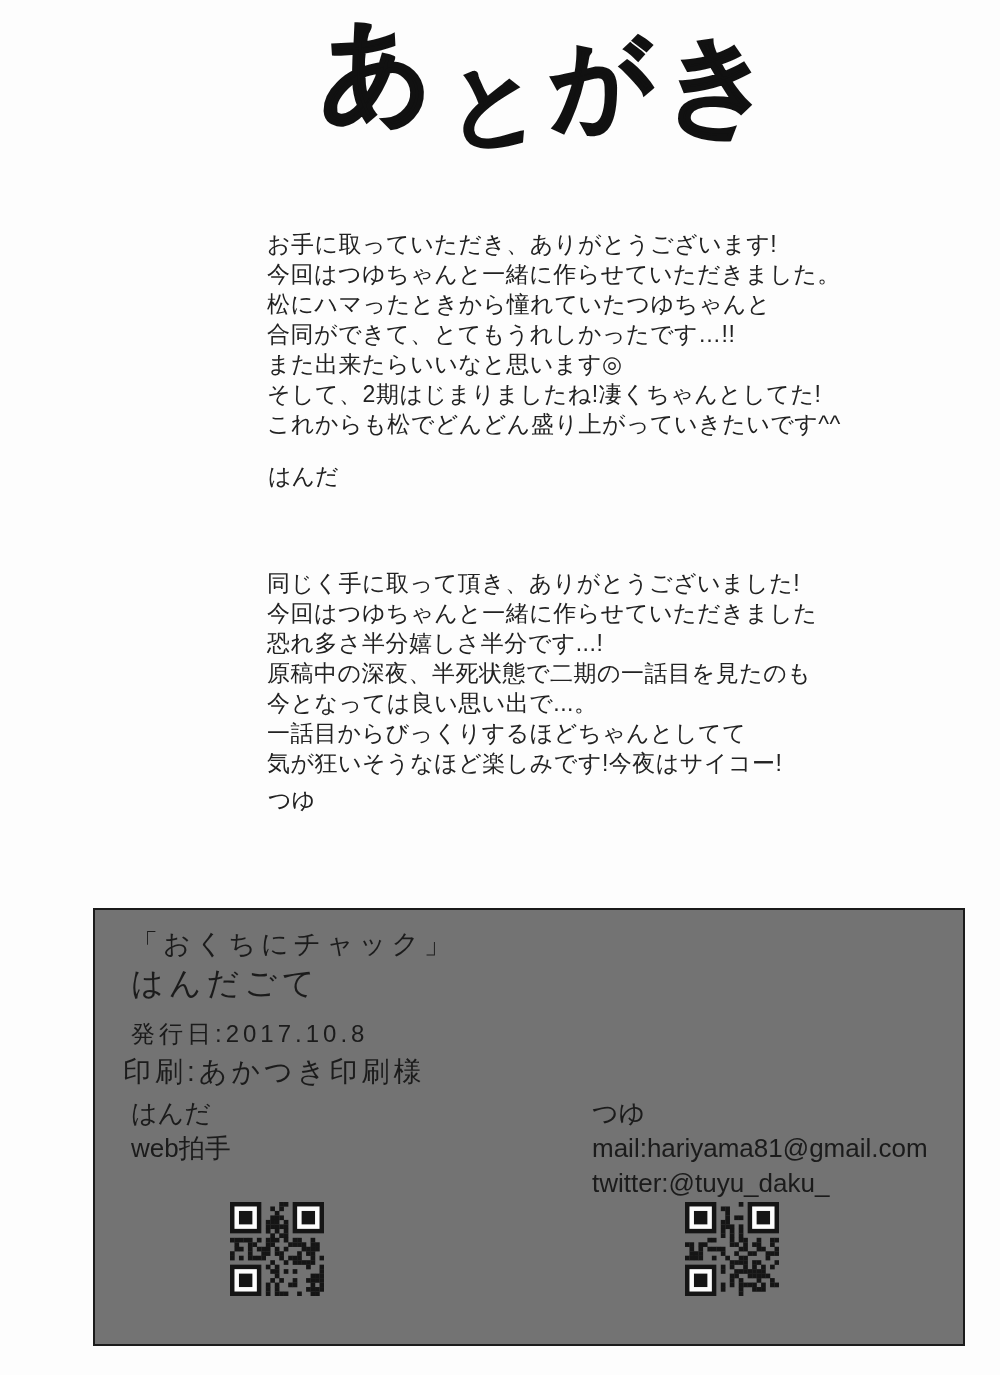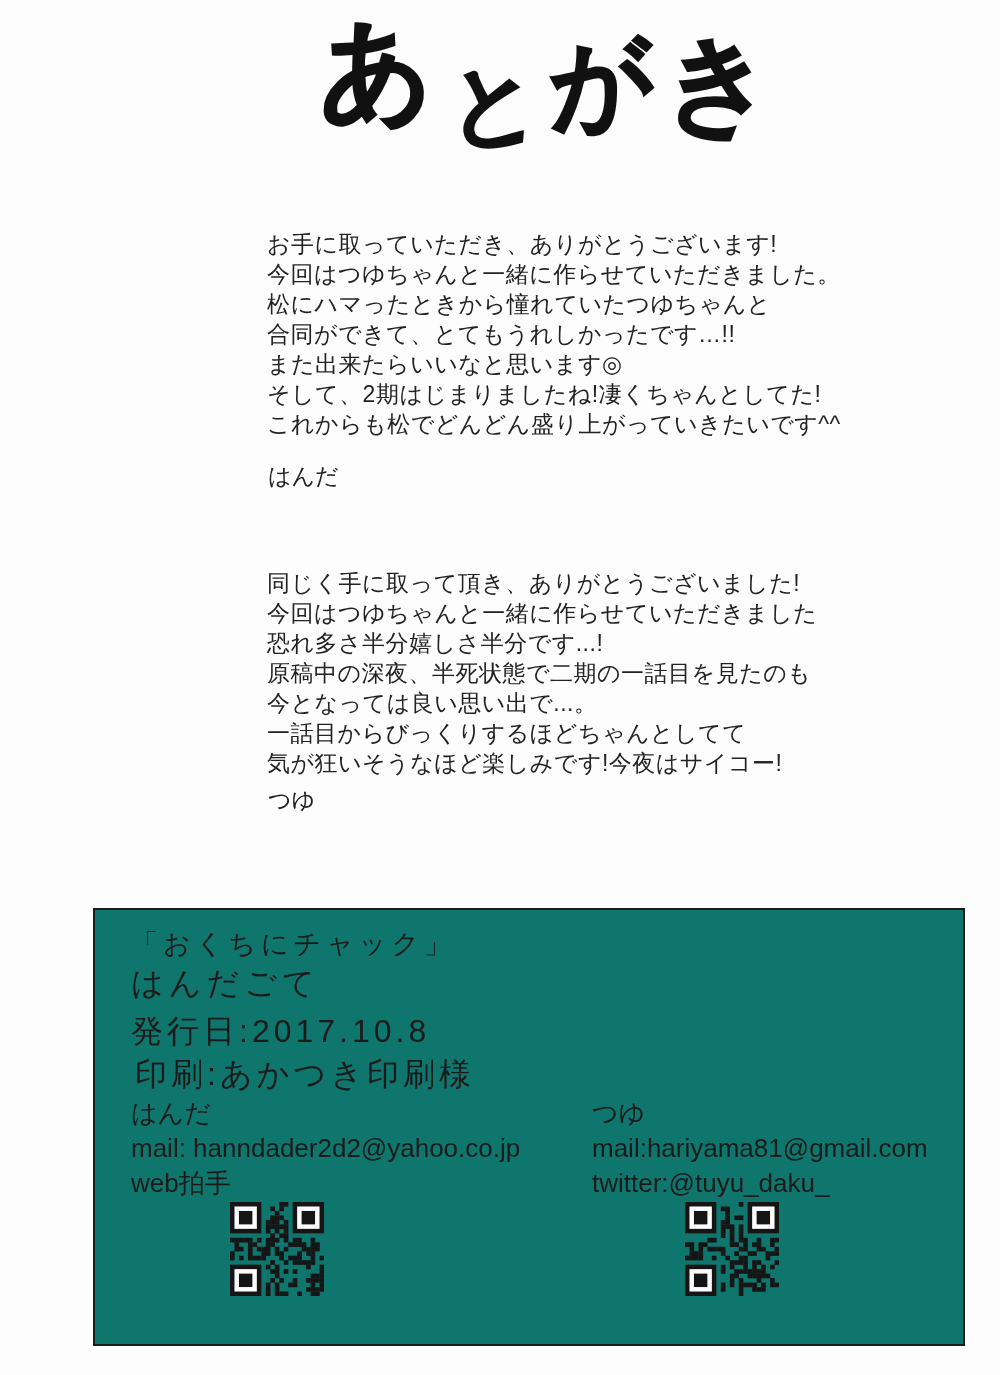--- a/index.html
+++ b/index.html
@@ -36,27 +36,27 @@
   .msg-tsuyu { top:568px; }
   .sig { position:absolute; left:268px; font-size:23px; color:#222; }
   .sig-handa { top:461px; }
   .sig-tsuyu { top:785px; }
 
   
   .colophon {
     position:absolute; left:93px; top:908px;
     width:872px; height:438px;
     border:2px solid #1b1b1b;
-    background:#0f766e;
+    background:#737373;
   }
   .colophon .line { position:absolute; white-space:nowrap; color:#1b1b1b; }
   .c-book   { left:36px; top:16px;  font-size:27px; letter-spacing:5px; }
   .c-circle { left:36px; top:52px;  font-size:32px; letter-spacing:5px; }
-  .c-pub    { left:36px; top:100px; font-size:32px; letter-spacing:4px; }
-  .c-print  { left:40px; top:143px; font-size:32px; letter-spacing:4px; }
+  .c-pub    { left:36px; top:108px; font-size:24px; letter-spacing:4px; }
+  .c-print  { left:28px; top:143px; font-size:28px; letter-spacing:4px; }
 
   .author-col { position:absolute; top:186px; font-size:26px; line-height:35px; color:#1b1b1b; }
   .author-col .row { white-space:nowrap; }
   .col-left  { left:36px; }
   .col-right { left:497px; }
 
   .qr { position:absolute; width:94px; height:94px; }
   .qr-left  { left:135px; top:292px; }
   .qr-right { left:590px; top:292px; }
   .qr svg { display:block; }
@@ -91,21 +91,20 @@
   <div class="sig sig-tsuyu">つゆ</div>
 
   <div class="colophon">
     <div class="line c-book">「おくちにチャック」</div>
     <div class="line c-circle">はんだごて</div>
     <div class="line c-pub">発行日:2017.10.8</div>
     <div class="line c-print">印刷:あかつき印刷様</div>
 
     <div class="author-col col-left">
       <div class="row">はんだ</div>
-      <div class="row">mail: hanndader2d2@yahoo.co.jp</div>
       <div class="row">web拍手</div>
     </div>
 
     <div class="author-col col-right">
       <div class="row">つゆ</div>
       <div class="row">mail:hariyama81@gmail.com</div>
       <div class="row">twitter:@tuyu_daku_</div>
     </div>
 
     <div class="qr qr-left">

